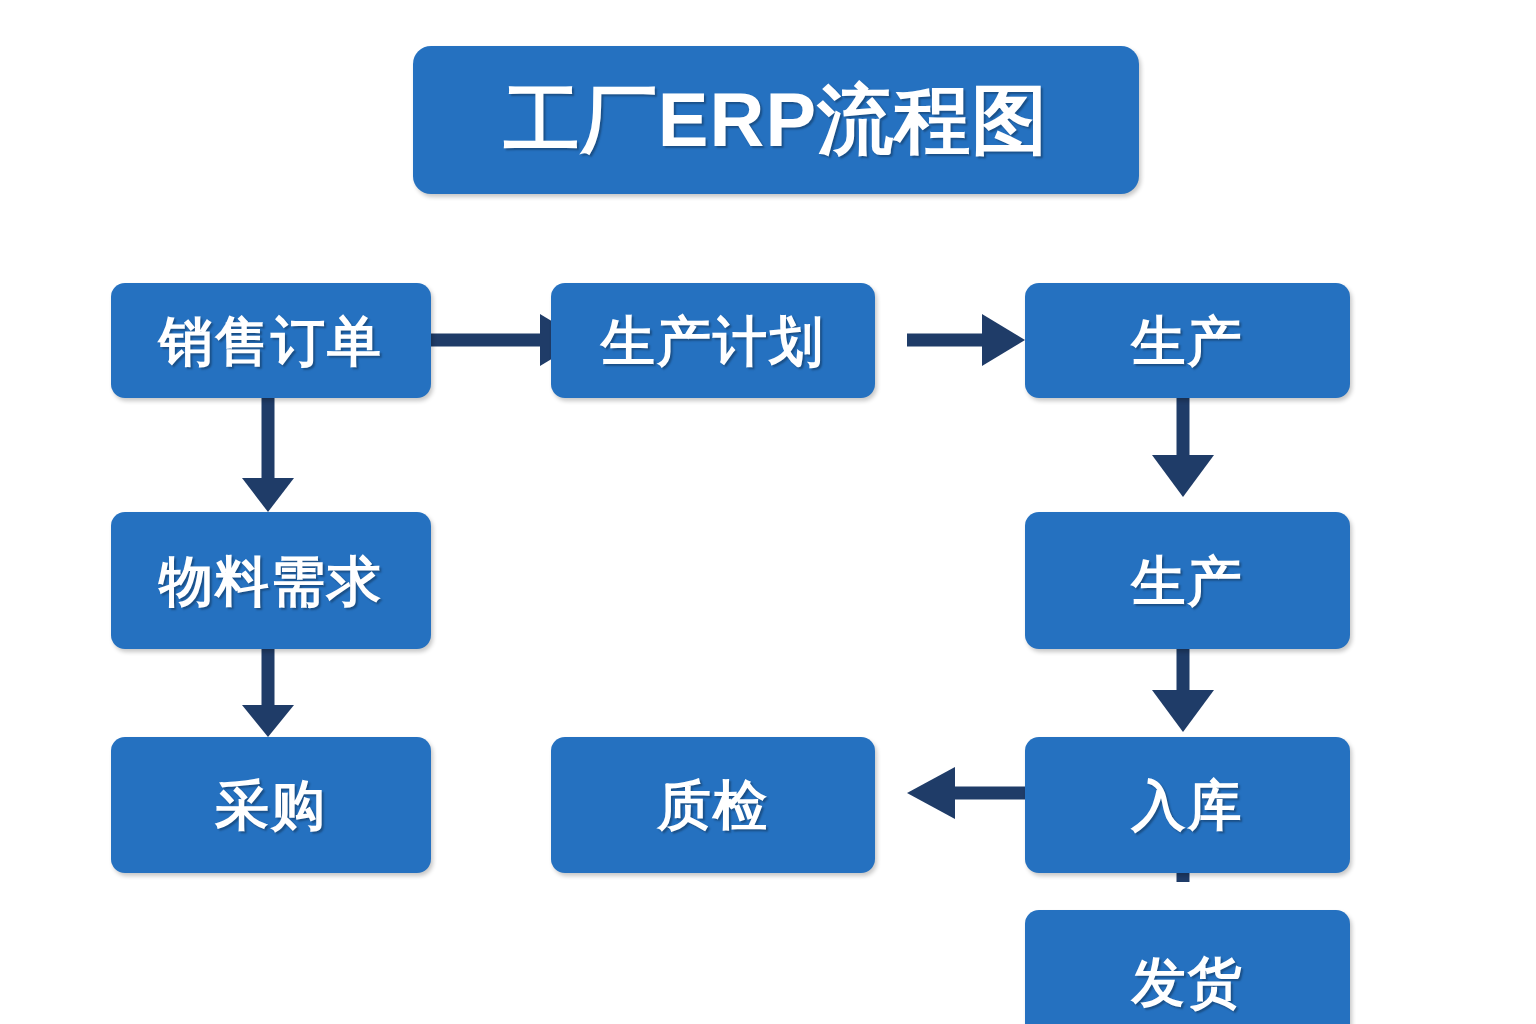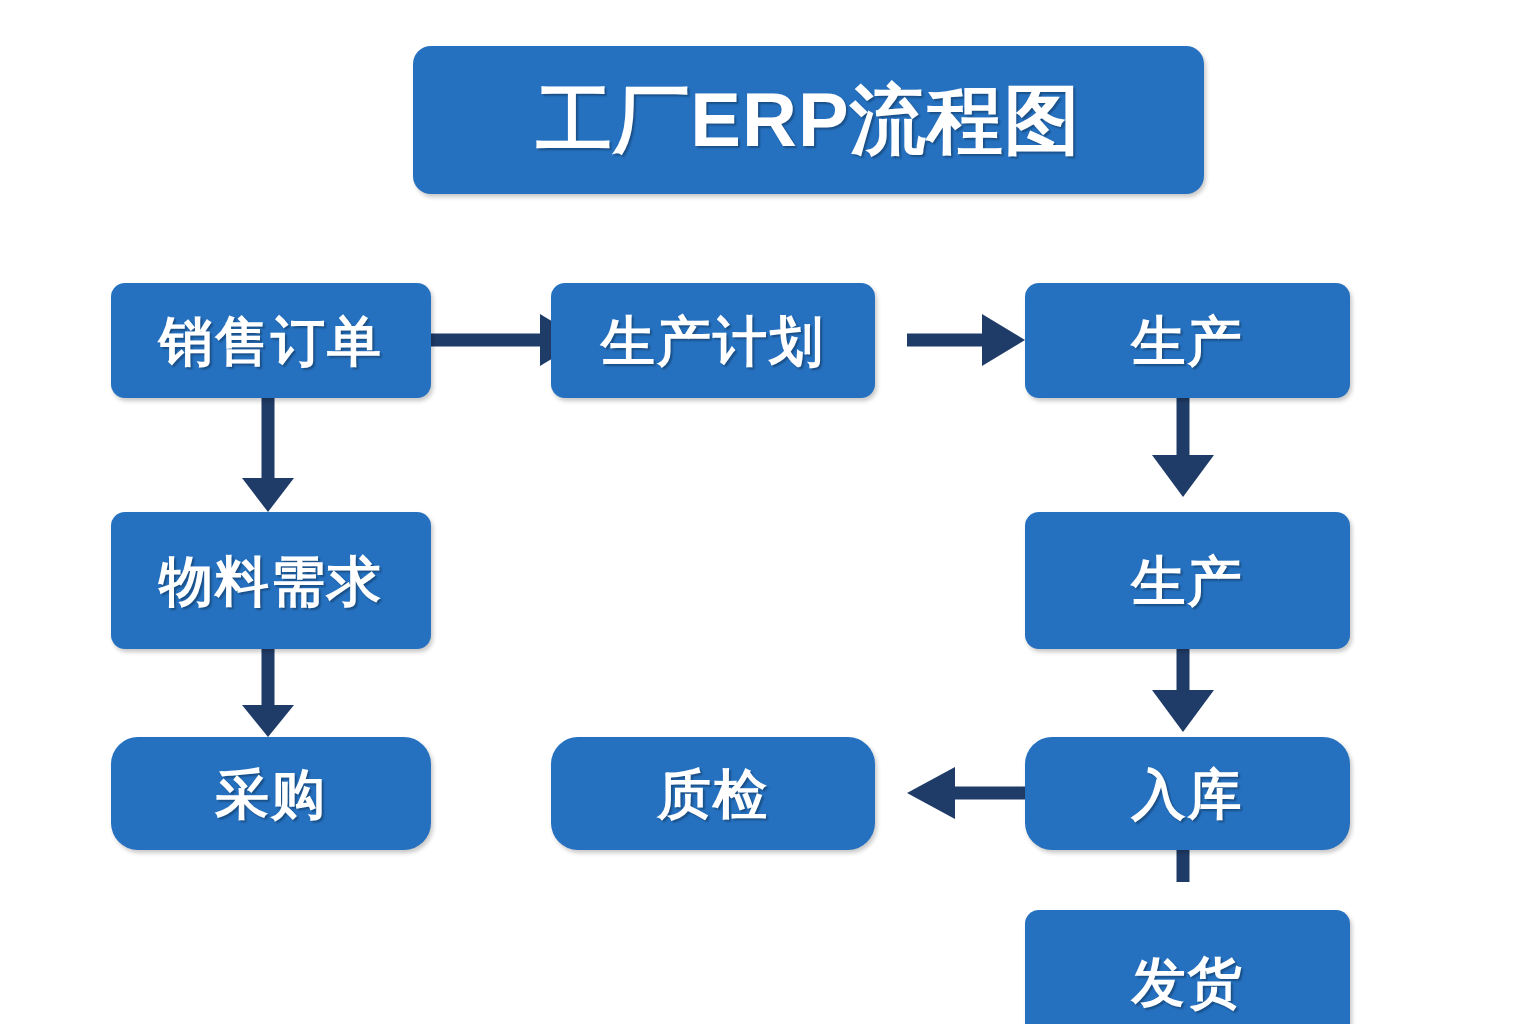--- a/index.html
+++ b/index.html
@@ -30,36 +30,36 @@
     font-weight: bold;
     font-size: 54px;
     line-height: 1;
     letter-spacing: 2px;
     text-shadow: 2px 2px 2px rgba(0,0,0,0.30);
     white-space: nowrap;
   }
   #title-box {
     left: 413px;
     top: 46px;
-    width: 791px;
+    width: 726px;
     height: 148px;
     border-radius: 18px;
   }
   #title-box .node-label {
     font-size: 76px;
     letter-spacing: 1px;
   }
   
   .col-left  { left: 111px;  width: 320px; }
   .col-mid   { left: 551px;  width: 324px; }
   .col-right { left: 1025px; width: 325px; }
 
   .row-1 { top: 283px; height: 115px; }
   .row-2 { top: 512px; height: 137px; }
-  .row-3 { top: 737px; height: 113px; border-radius: 27px; }
+  .row-3 { top: 737px; height: 136px; }
   .row-4 { top: 910px; height: 143px; text-align: center; }
 
   
   #edges {
     position: absolute;
     left: 0;
     top: 0;
     width: 1536px;
     height: 1024px;
     pointer-events: none;

